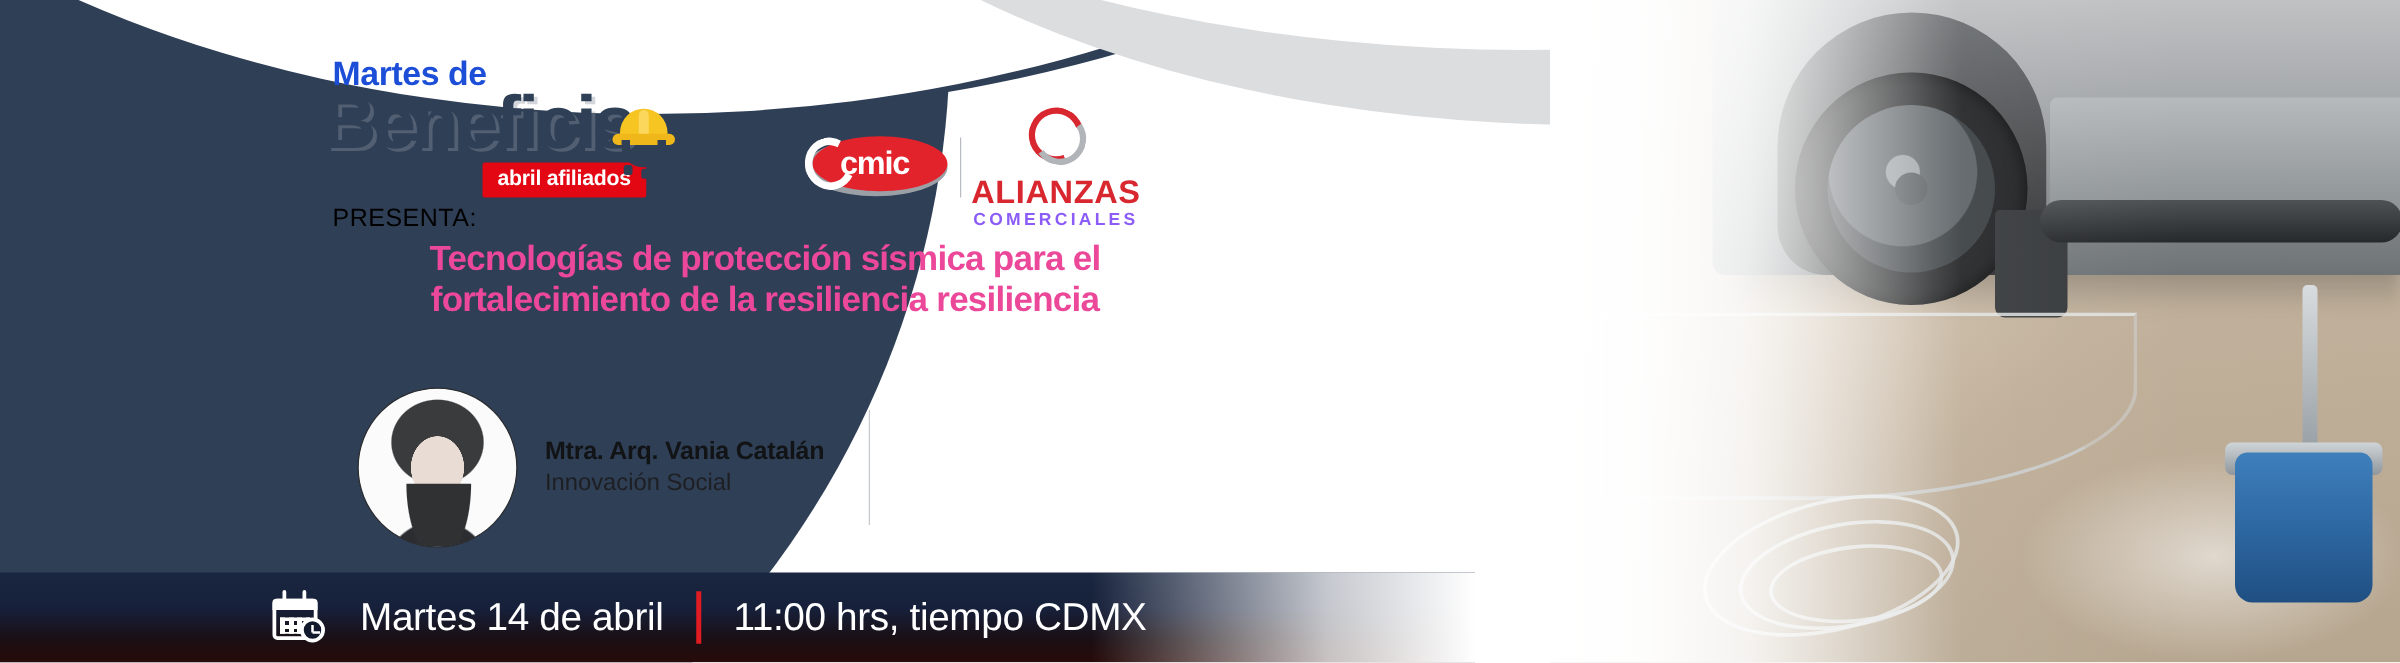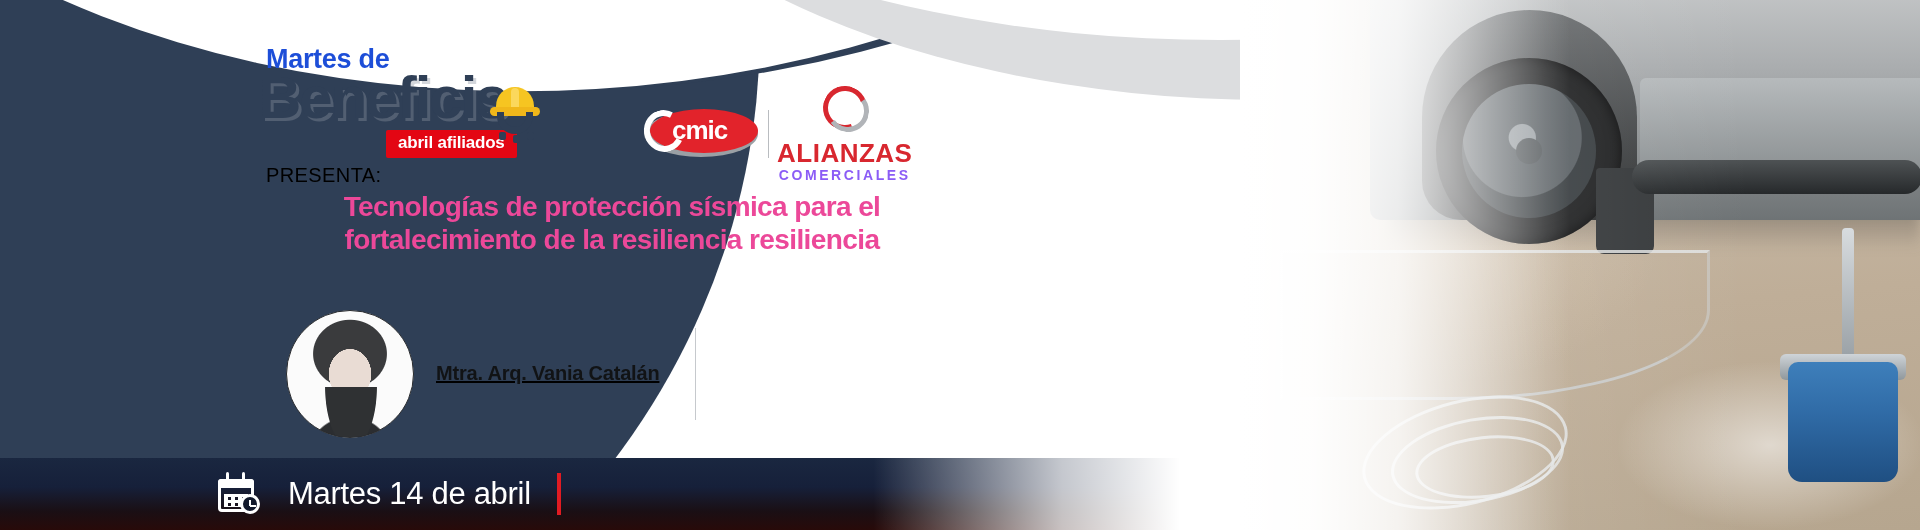--- a/index.html
+++ b/index.html
@@ -321,21 +321,21 @@
     text-align: center;
     color: #ec4899;
     font-size: 28px; font-weight: 800;
     line-height: 1.18; letter-spacing: -.6px; margin-left: 22px;
   }
   .title .line { display: block; }
 
   
   .speaker {
     position: absolute; left: 286px; top: 310px;
-    display: flex; align-items: center; gap: 22px; text-decoration: underline;
+    display: flex; align-items: center; gap: 22px;
   }
   .avatar {
     width: 128px; height: 128px; border-radius: 50%;
     border: 1px solid #2a2c2f;
     background:
       radial-gradient(circle at 50% 118%, #2b2d30 0 26%, rgba(43,45,48,0) 27%),
       radial-gradient(ellipse 34px 40px at 50% 50%, #e9dcd4 0 62%, rgba(233,220,212,0) 63%),
       radial-gradient(ellipse 52px 48px at 50% 34%, #3a3b3d 0 70%, rgba(58,59,61,0) 72%),
       #fbfbfb;
     position: relative; overflow: hidden;
@@ -509,31 +509,33 @@
 
     <h1 class="title">
       <span class="line">Tecnologías de protección sísmica para el</span>
       <span class="line">fortalecimiento de la resiliencia resiliencia</span>
     </h1>
 
     <div class="speaker">
       <div class="avatar"></div>
       <div class="speaker-text">
         <div class="speaker-name">Mtra. Arq. Vania Catalán</div>
+        <div class="speaker-role">Innovación Social</div>
       </div>
       <div class="speaker-div"></div>
     </div>
 
     <div class="bottom-bar">
       <span class="cal-icon">
         <span class="cal-ring r1"></span>
         <span class="cal-ring r2"></span>
         <span class="cal-body"></span>
         <span class="cal-head"></span>
         <span class="cal-grid"></span>
         <span class="cal-clock"></span>
       </span>
       <span class="bar-text">Martes 14 de abril</span>
       <span class="bar-sep"></span>
+      <span class="bar-text">11:00 hrs, tiempo CDMX</span>
     </div>
 
   </div>
 </div>
 
 </body></html>

